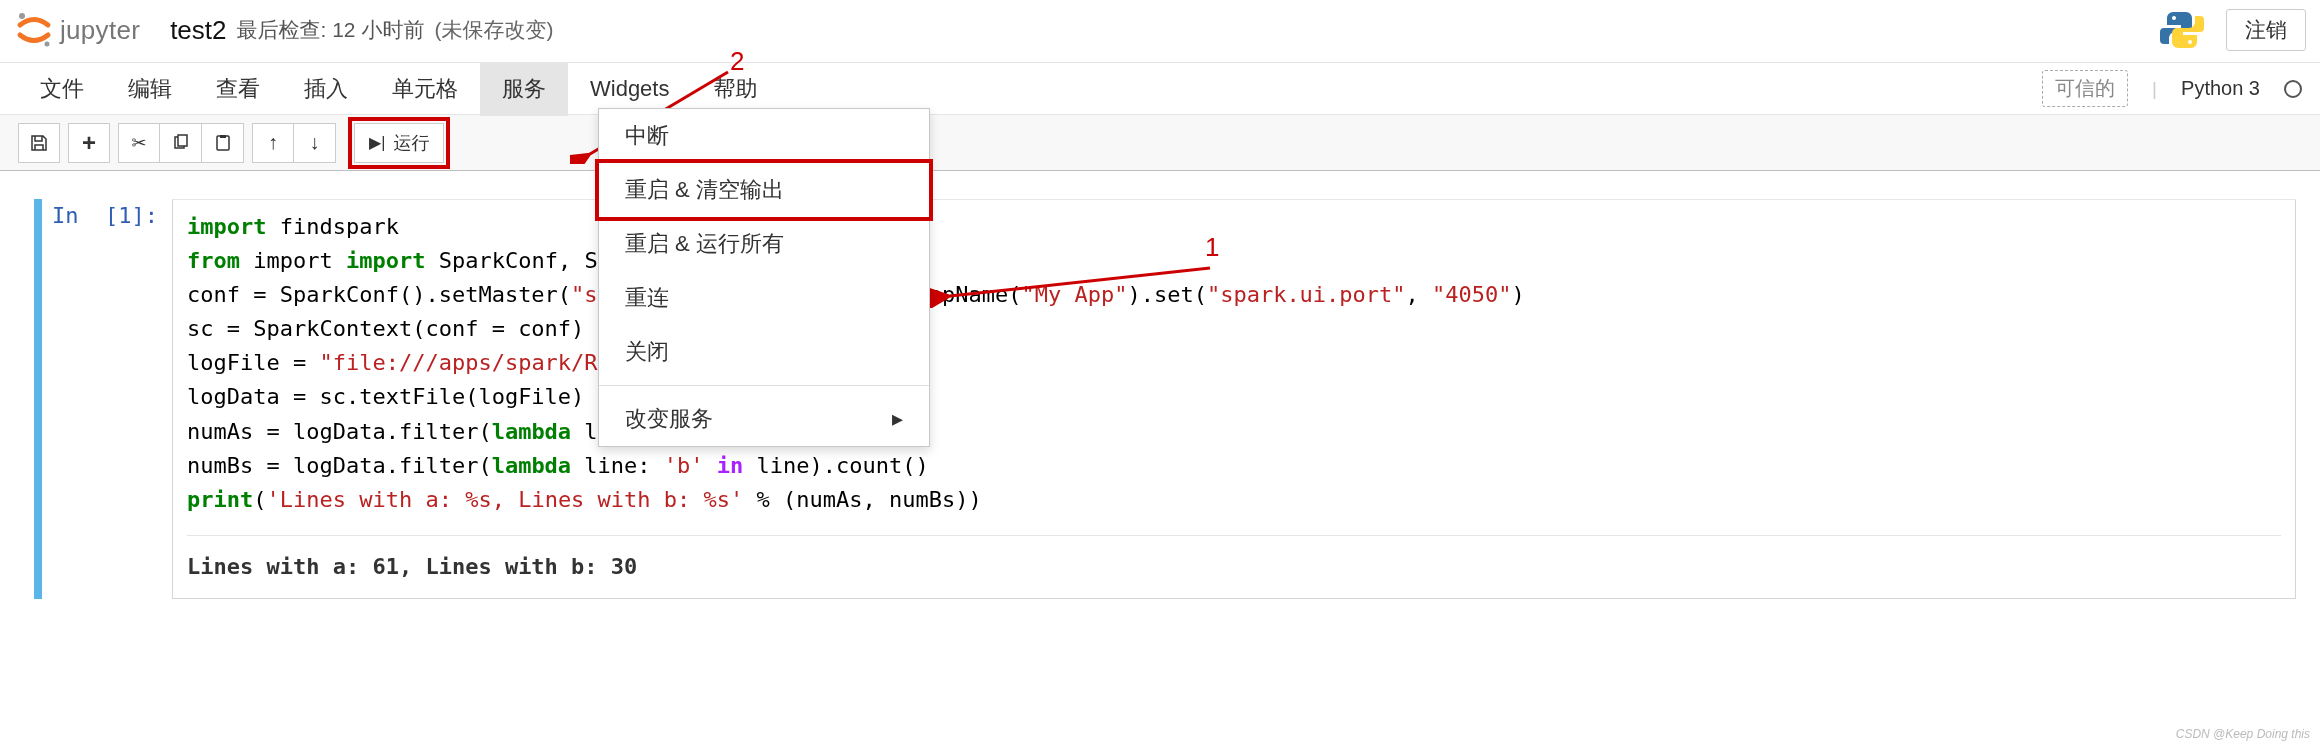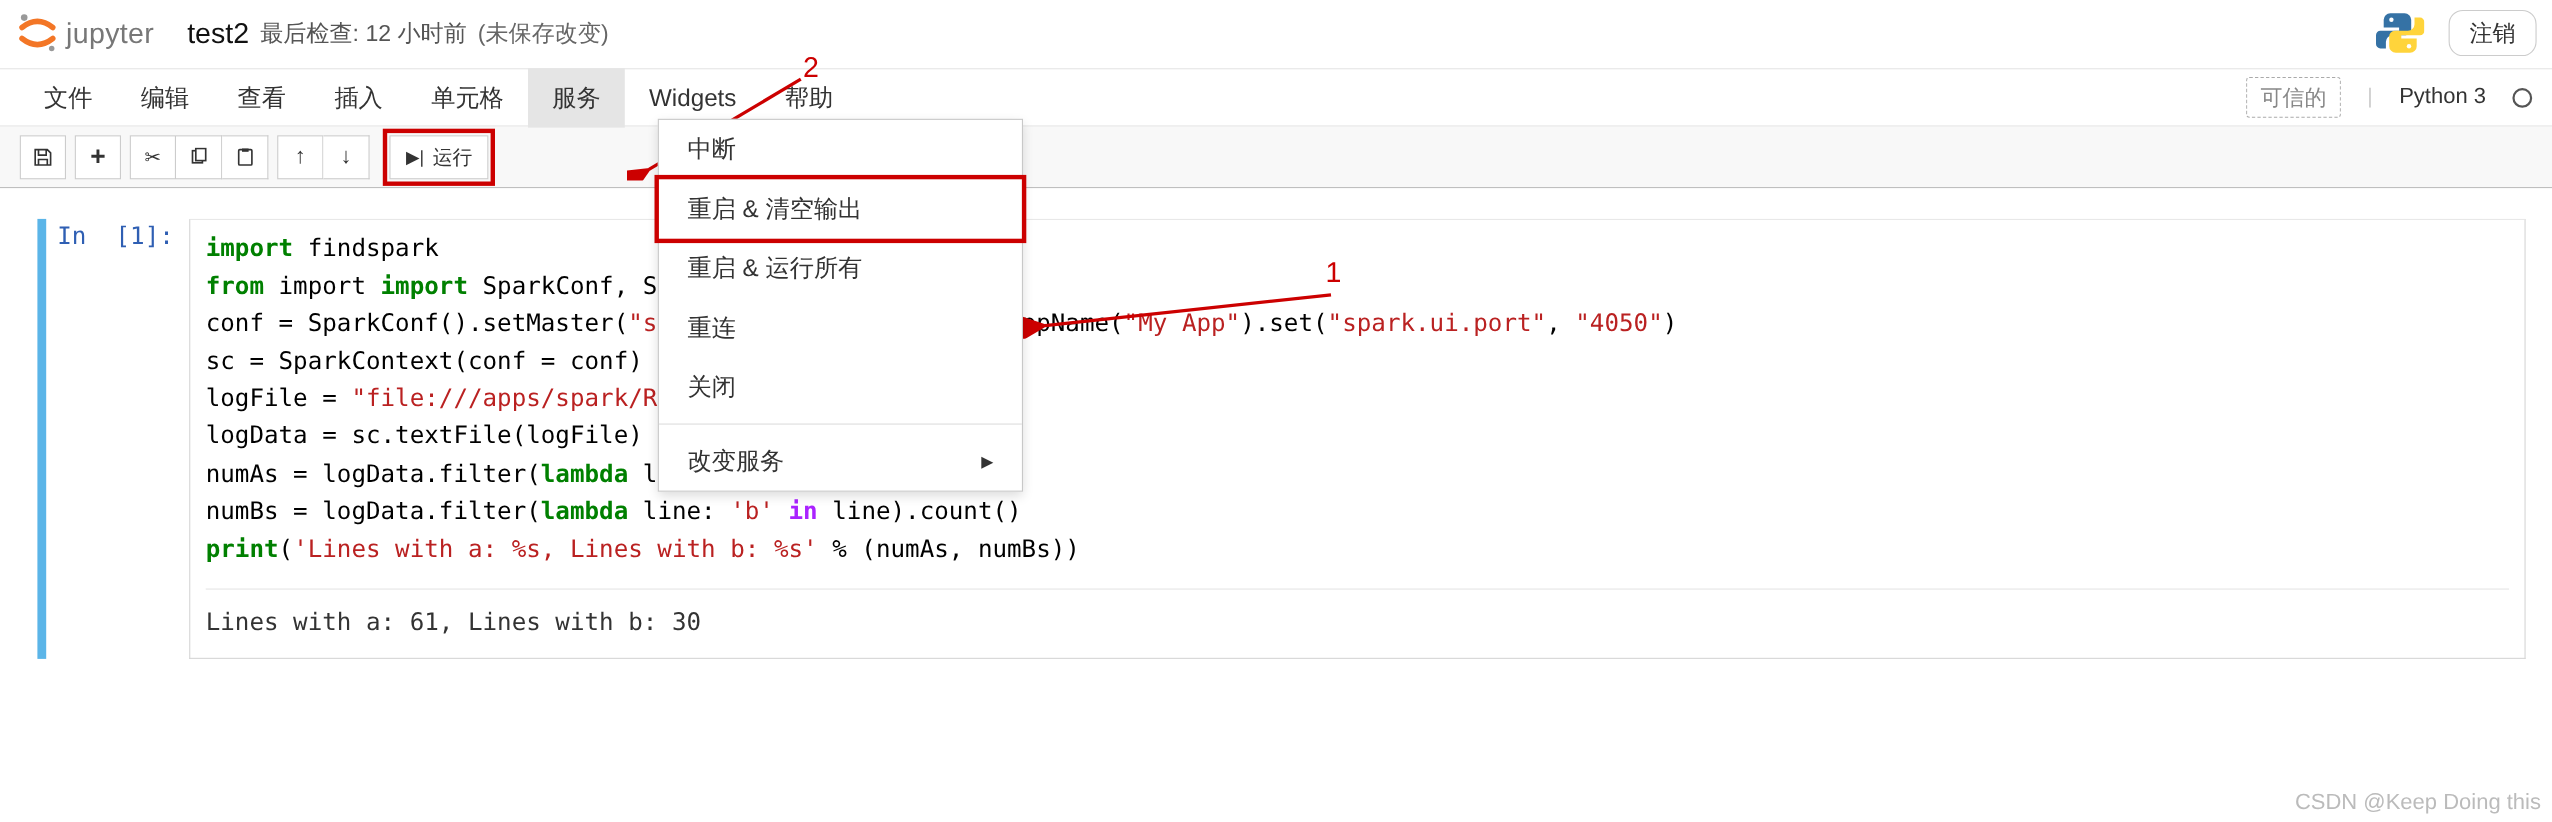--- a/index.html
+++ b/index.html
@@ -6,21 +6,21 @@
     body { font-family: "Helvetica Neue", Helvetica, Arial, sans-serif; font-size:19px; color:#000; background:#fff; width:2320px; height:747px; overflow:hidden; position:relative; }
     .header { display:flex; align-items:center; padding:8px 14px 10px 14px; border-bottom:1px solid #e5e5e5; }
     .logo { display:flex; align-items:center; gap:6px; margin-right:30px; }
     .logo-icon { width:40px; height:40px; }
     .logo-text { font-size:26px; color:#777; font-weight:400; letter-spacing:0.3px; }
     .nb-title { font-size:26px; color:#111; margin-right:10px; }
     .nb-check { font-size:21px; color:#555; margin-right:10px; }
     .nb-unsaved { font-size:21px; color:#666; }
     .header-right { margin-left:auto; display:flex; align-items:center; gap:22px; }
     .pylogo { width:44px; height:44px; }
-    .logout-btn { border:1px solid #ccc; background:#fff; color:#333; padding:6px 18px; border-radius:13px; font-size:21px; cursor:pointer; }
+    .logout-btn { border:1px solid #ccc; background:#fff; color:#333; padding:6px 18px; border-radius:3px; font-size:21px; cursor:pointer; }
 
     .menubar { display:flex; align-items:center; padding:0 18px; border-bottom:1px solid #e5e5e5; height:52px; position:relative; }
     .menuitem { font-size:22px; color:#333; padding:12px 22px; cursor:pointer; }
     .menuitem.active { background:#e5e5e5; }
     .menubar-right { margin-left:auto; display:flex; align-items:center; gap:24px; }
     .trusted { border:1px dashed #aaa; color:#888; padding:4px 12px; font-size:20px; border-radius:3px; }
     .kernel-name { font-size:20px; color:#333; }
     .kernel-indicator { width:18px; height:18px; border:2px solid #555; border-radius:50%; }
 
     .toolbar { display:flex; align-items:center; padding:8px 18px; border-bottom:1px solid #bfbfbf; background:#f8f8f8; gap:8px; height:56px; }
@@ -39,25 +39,25 @@
     .notebook { padding:28px 24px 18px 34px; font-family:"DejaVu Sans Mono","Courier New",monospace; font-size:22px; line-height:1.55; }
     .cell { display:flex; }
     .cell-bar { width:8px; background:#5bb5e8; margin-right:10px; }
     .prompt { color:#2f5fb3; min-width:120px; text-align:right; padding-right:14px; white-space:pre; }
     .code-area { flex:1; border:1px solid #d5d5d5; border-top-color:#e8e8e8; padding:10px 14px 14px 14px; }
     .code-line { white-space:pre; }
     .kw { color:#008000; font-weight:bold; }
     .defkw { color:#008000; font-weight:bold; }
     .str { color:#ba2121; }
     .op { color:#aa22ff; font-weight:bold; }
-    .output-line { color:#333; margin-top:18px; padding-top:14px; border-top:1px solid #e5e5e5; }
+    .output-line { color:#333; margin-top:18px; padding-top:14px; border-top:1px solid #e5e5e5;font-weight:bold; }
 
     .anno-arrow { position:absolute; }
     .anno-label { position:absolute; font-size:26px; color:#cc0000; font-family:Arial,sans-serif; }
-    .watermark { position:absolute; right:10px; bottom:6px; font-size:20px; color:#bbb; font-family:Arial,sans-serif; }
+    .watermark { position:absolute; right:10px; bottom:6px; font-size:12px; color:#bbb; font-family:Arial,sans-serif;font-style:italic; }
   </style>
 </head>
 <body>
 
 <div class="header">
   <div class="logo">
     <svg class="logo-icon" viewBox="0 0 40 40">
       <circle cx="8" cy="6" r="3" fill="#999"></circle>
       <path d="M6 15 Q20 4 34 15" stroke="#f37626" stroke-width="5" fill="none" stroke-linecap="round"></path>
       <path d="M6 25 Q20 36 34 25" stroke="#f37626" stroke-width="5" fill="none" stroke-linecap="round"></path>

